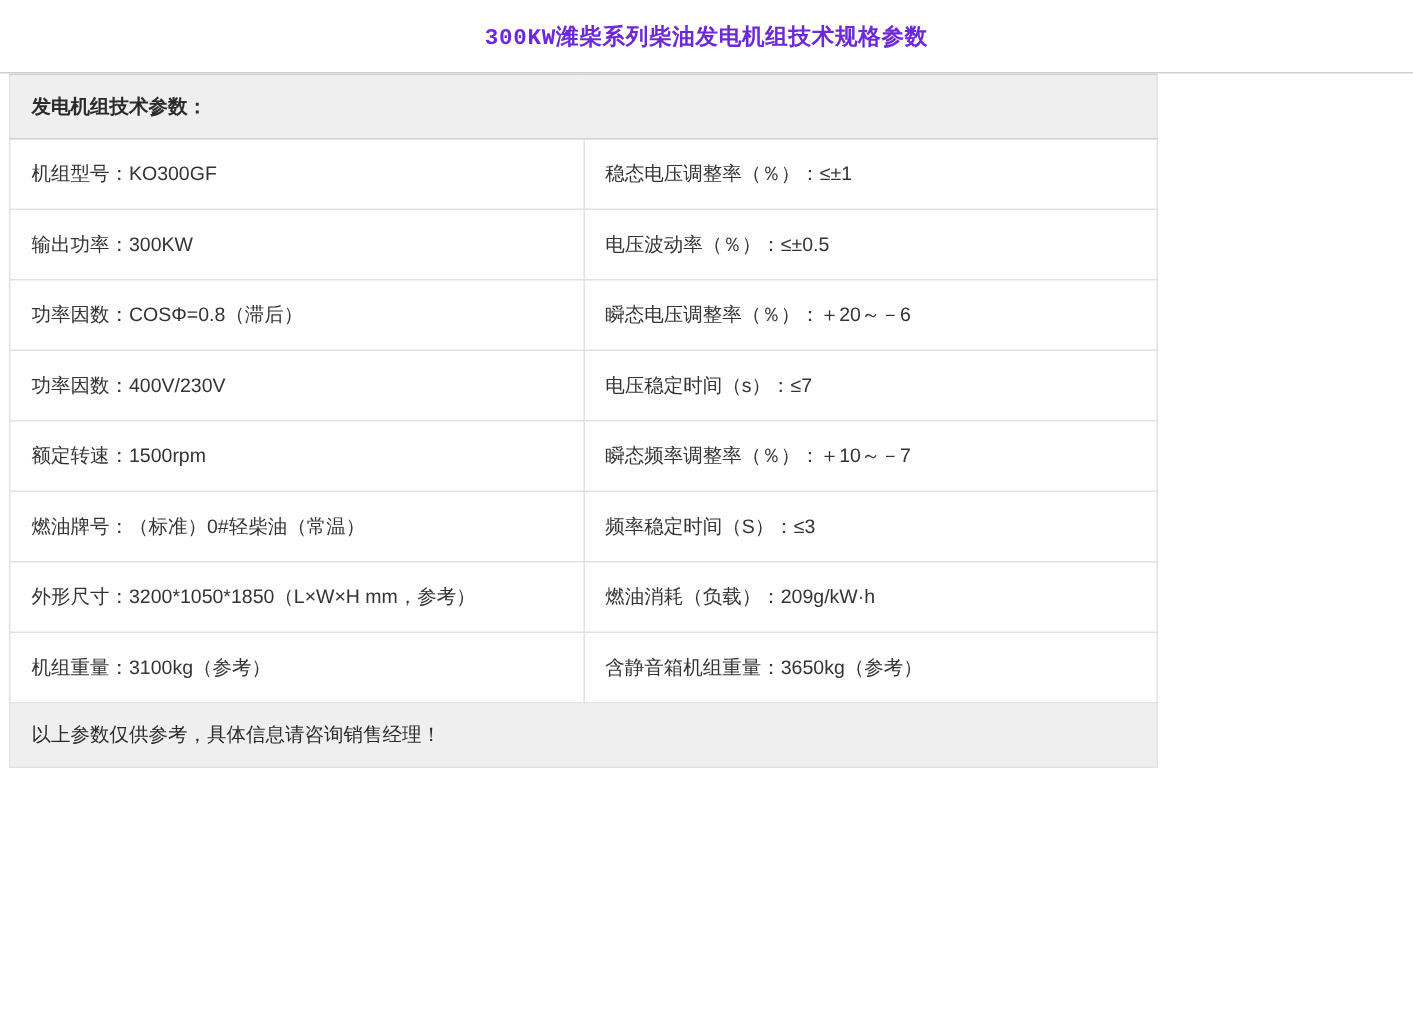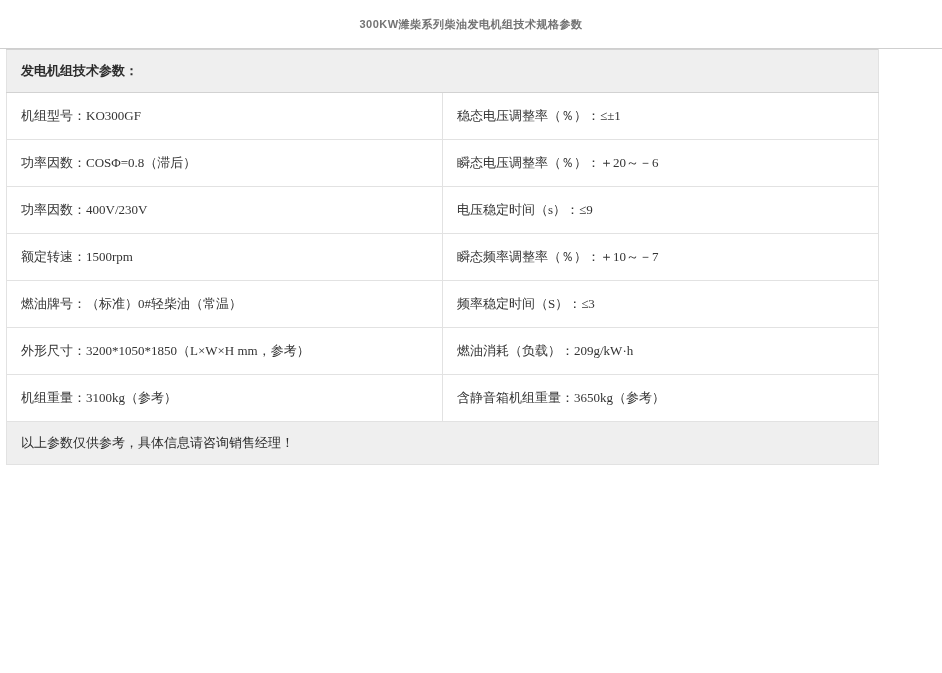--- a/index.html
+++ b/index.html
@@ -22,33 +22,33 @@
   }
   .title-bar {
     height: 48px;
     display: flex;
     align-items: center;
     justify-content: center;
     border-bottom: 1px solid #cfcfcf;
     background: #ffffff;
   }
   .title-text {
-    font-size: 11px;
+    font-size: 15px;
     font-weight: bold;
-    color: #737373;
+    color: #6d28d9;
     letter-spacing: 0.5px;
+    font-family: Liberation Mono, monospace;
   }
   .spec-table {
-    width: 873px;
+    width: 766px;
     margin: 0 6px;
     border-collapse: collapse;
     table-layout: fixed;
     border: 1px solid #d9d9d9;
     border-top: 1px solid #bbbbbb;
-    font-family: Liberation Serif, serif;
   }
   .spec-table td {
     border: 1px solid #e2e2e2;
     font-size: 13px;
     color: #333333;
     padding: 0 14px;
     height: 46px;
     vertical-align: middle;
     background: #ffffff;
   }
@@ -82,26 +82,30 @@
     <tbody>
       <tr>
         <td class="section-head" colspan="2">发电机组技术参数：</td>
       </tr>
 
       <tr>
         <td class="col-left">机组型号：KO300GF</td>
         <td class="col-right">稳态电压调整率（％）：≤±1</td>
       </tr>
       <tr>
+        <td class="col-left">输出功率：300KW</td>
+        <td class="col-right">电压波动率（％）：≤±0.5</td>
+      </tr>
+      <tr>
         <td class="col-left">功率因数：COSΦ=0.8（滞后）</td>
         <td class="col-right">瞬态电压调整率（％）：＋20～－6</td>
       </tr>
       <tr>
         <td class="col-left">功率因数：400V/230V</td>
-        <td class="col-right">电压稳定时间（s）：≤9</td>
+        <td class="col-right">电压稳定时间（s）：≤7</td>
       </tr>
       <tr>
         <td class="col-left">额定转速：1500rpm</td>
         <td class="col-right">瞬态频率调整率（％）：＋10～－7</td>
       </tr>
       <tr>
         <td class="col-left">燃油牌号：（标准）0#轻柴油（常温）</td>
         <td class="col-right">频率稳定时间（S）：≤3</td>
       </tr>
       <tr>

